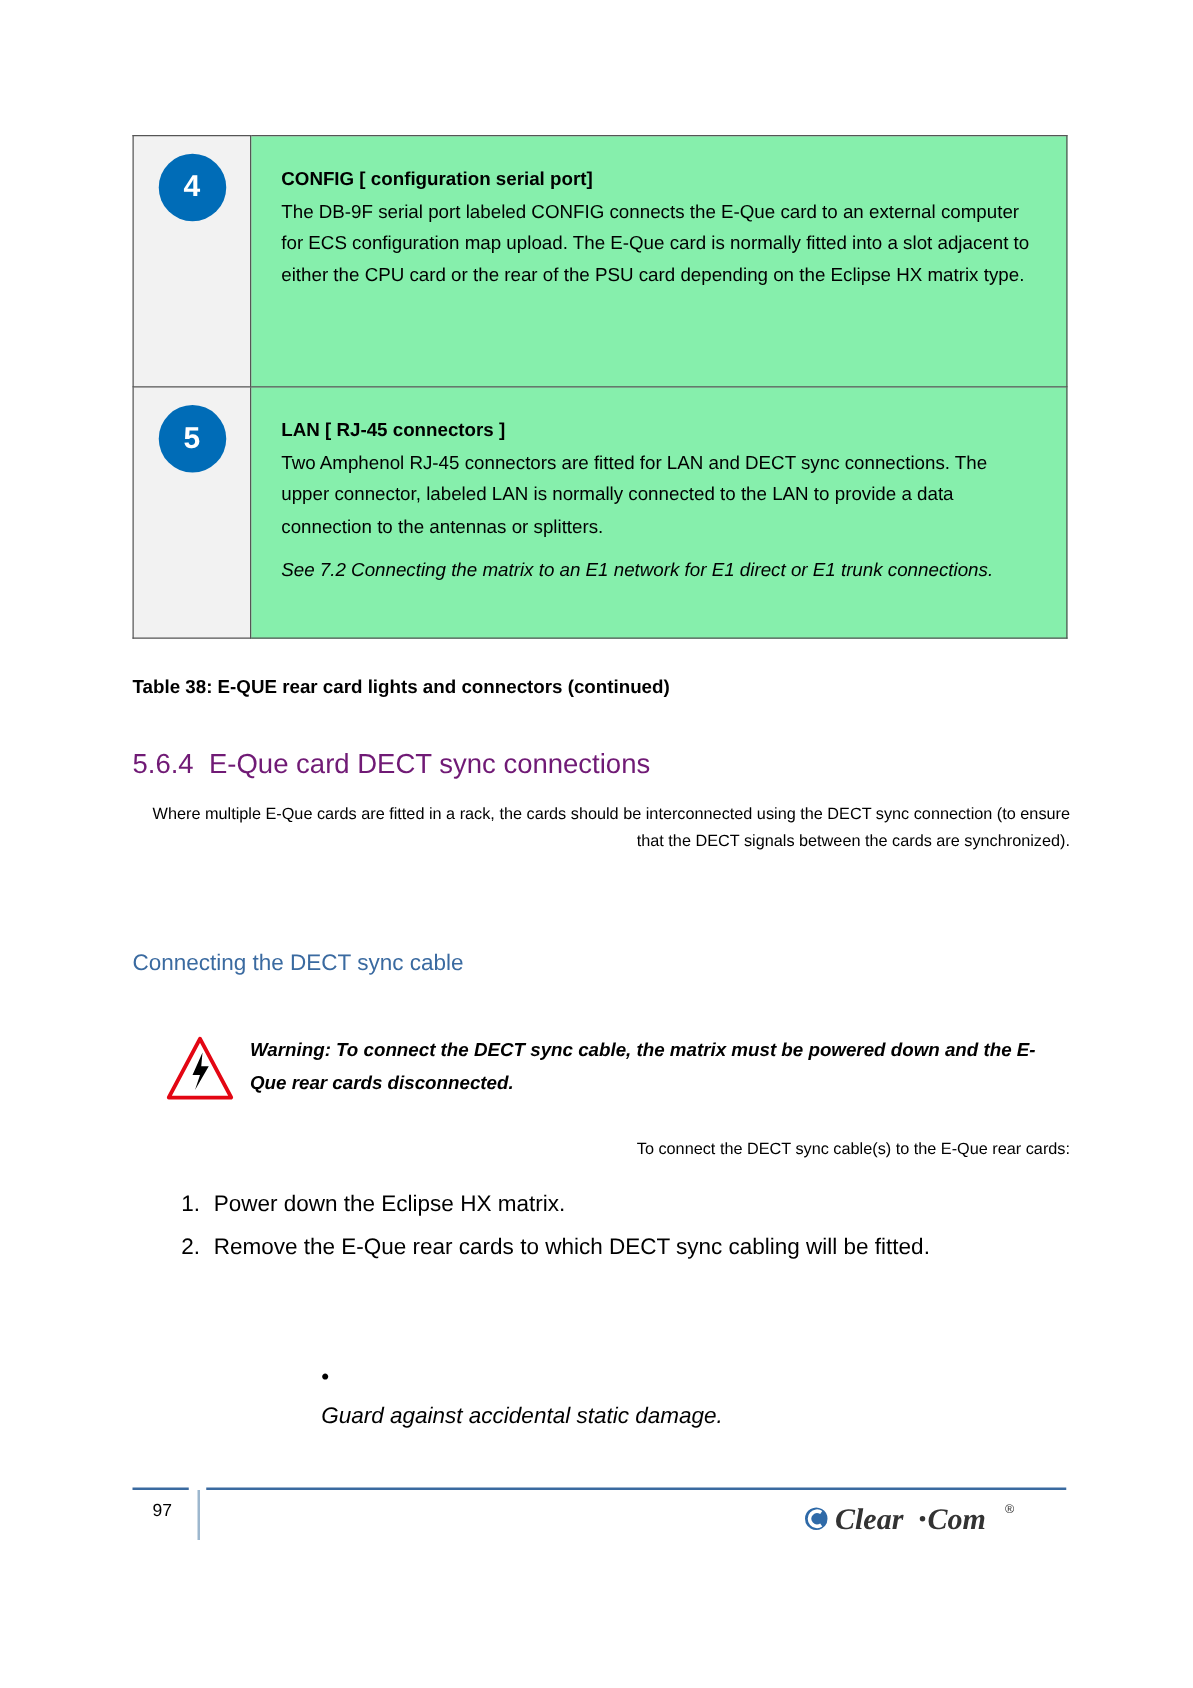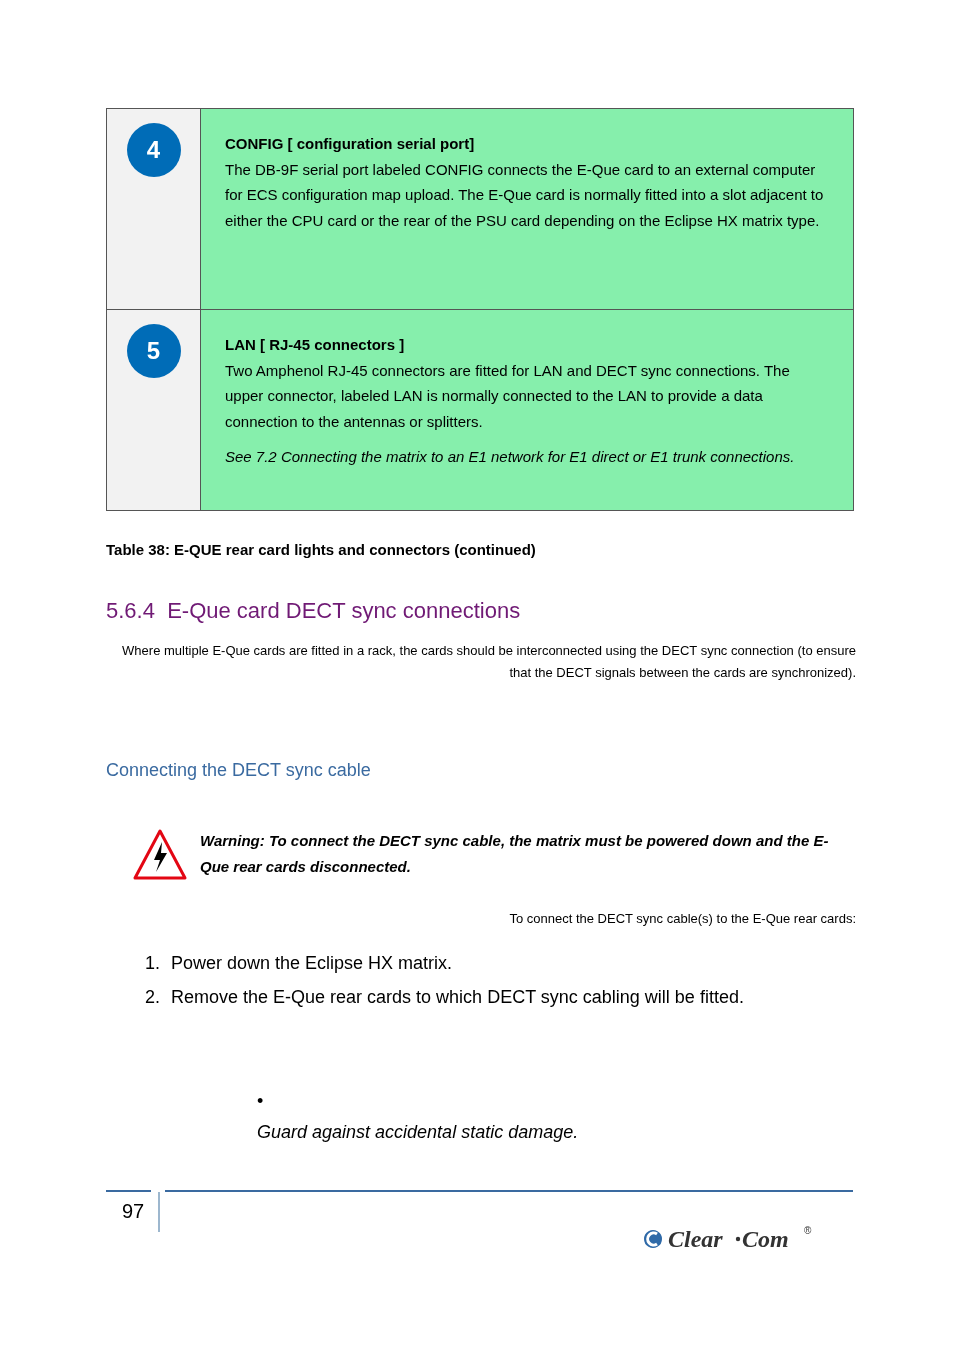--- a/index.html
+++ b/index.html
@@ -119,35 +119,34 @@
     left: 165px;
     top: 1190px;
     width: 688px;
     height: 2px;
     background: #3a6aa0;
   }
   .page-num {
     position: absolute;
     left: 122px;
     top: 1200px;
-    font-size: 20px;
+    font-size: 14px;
   }
   .vline {
     position: absolute;
     left: 158px;
     top: 1192px;
     width: 2px;
     height: 40px;
     background: #9db7ce;
   }
   .logo {
     position: absolute;
     left: 636px;
     top: 1198px;
-    margin-top: 24px;
   }
 </style>
 </head>
 <body>
 
 <div class="page">
 
   <table class="table">
     <tbody>
         <tr>

